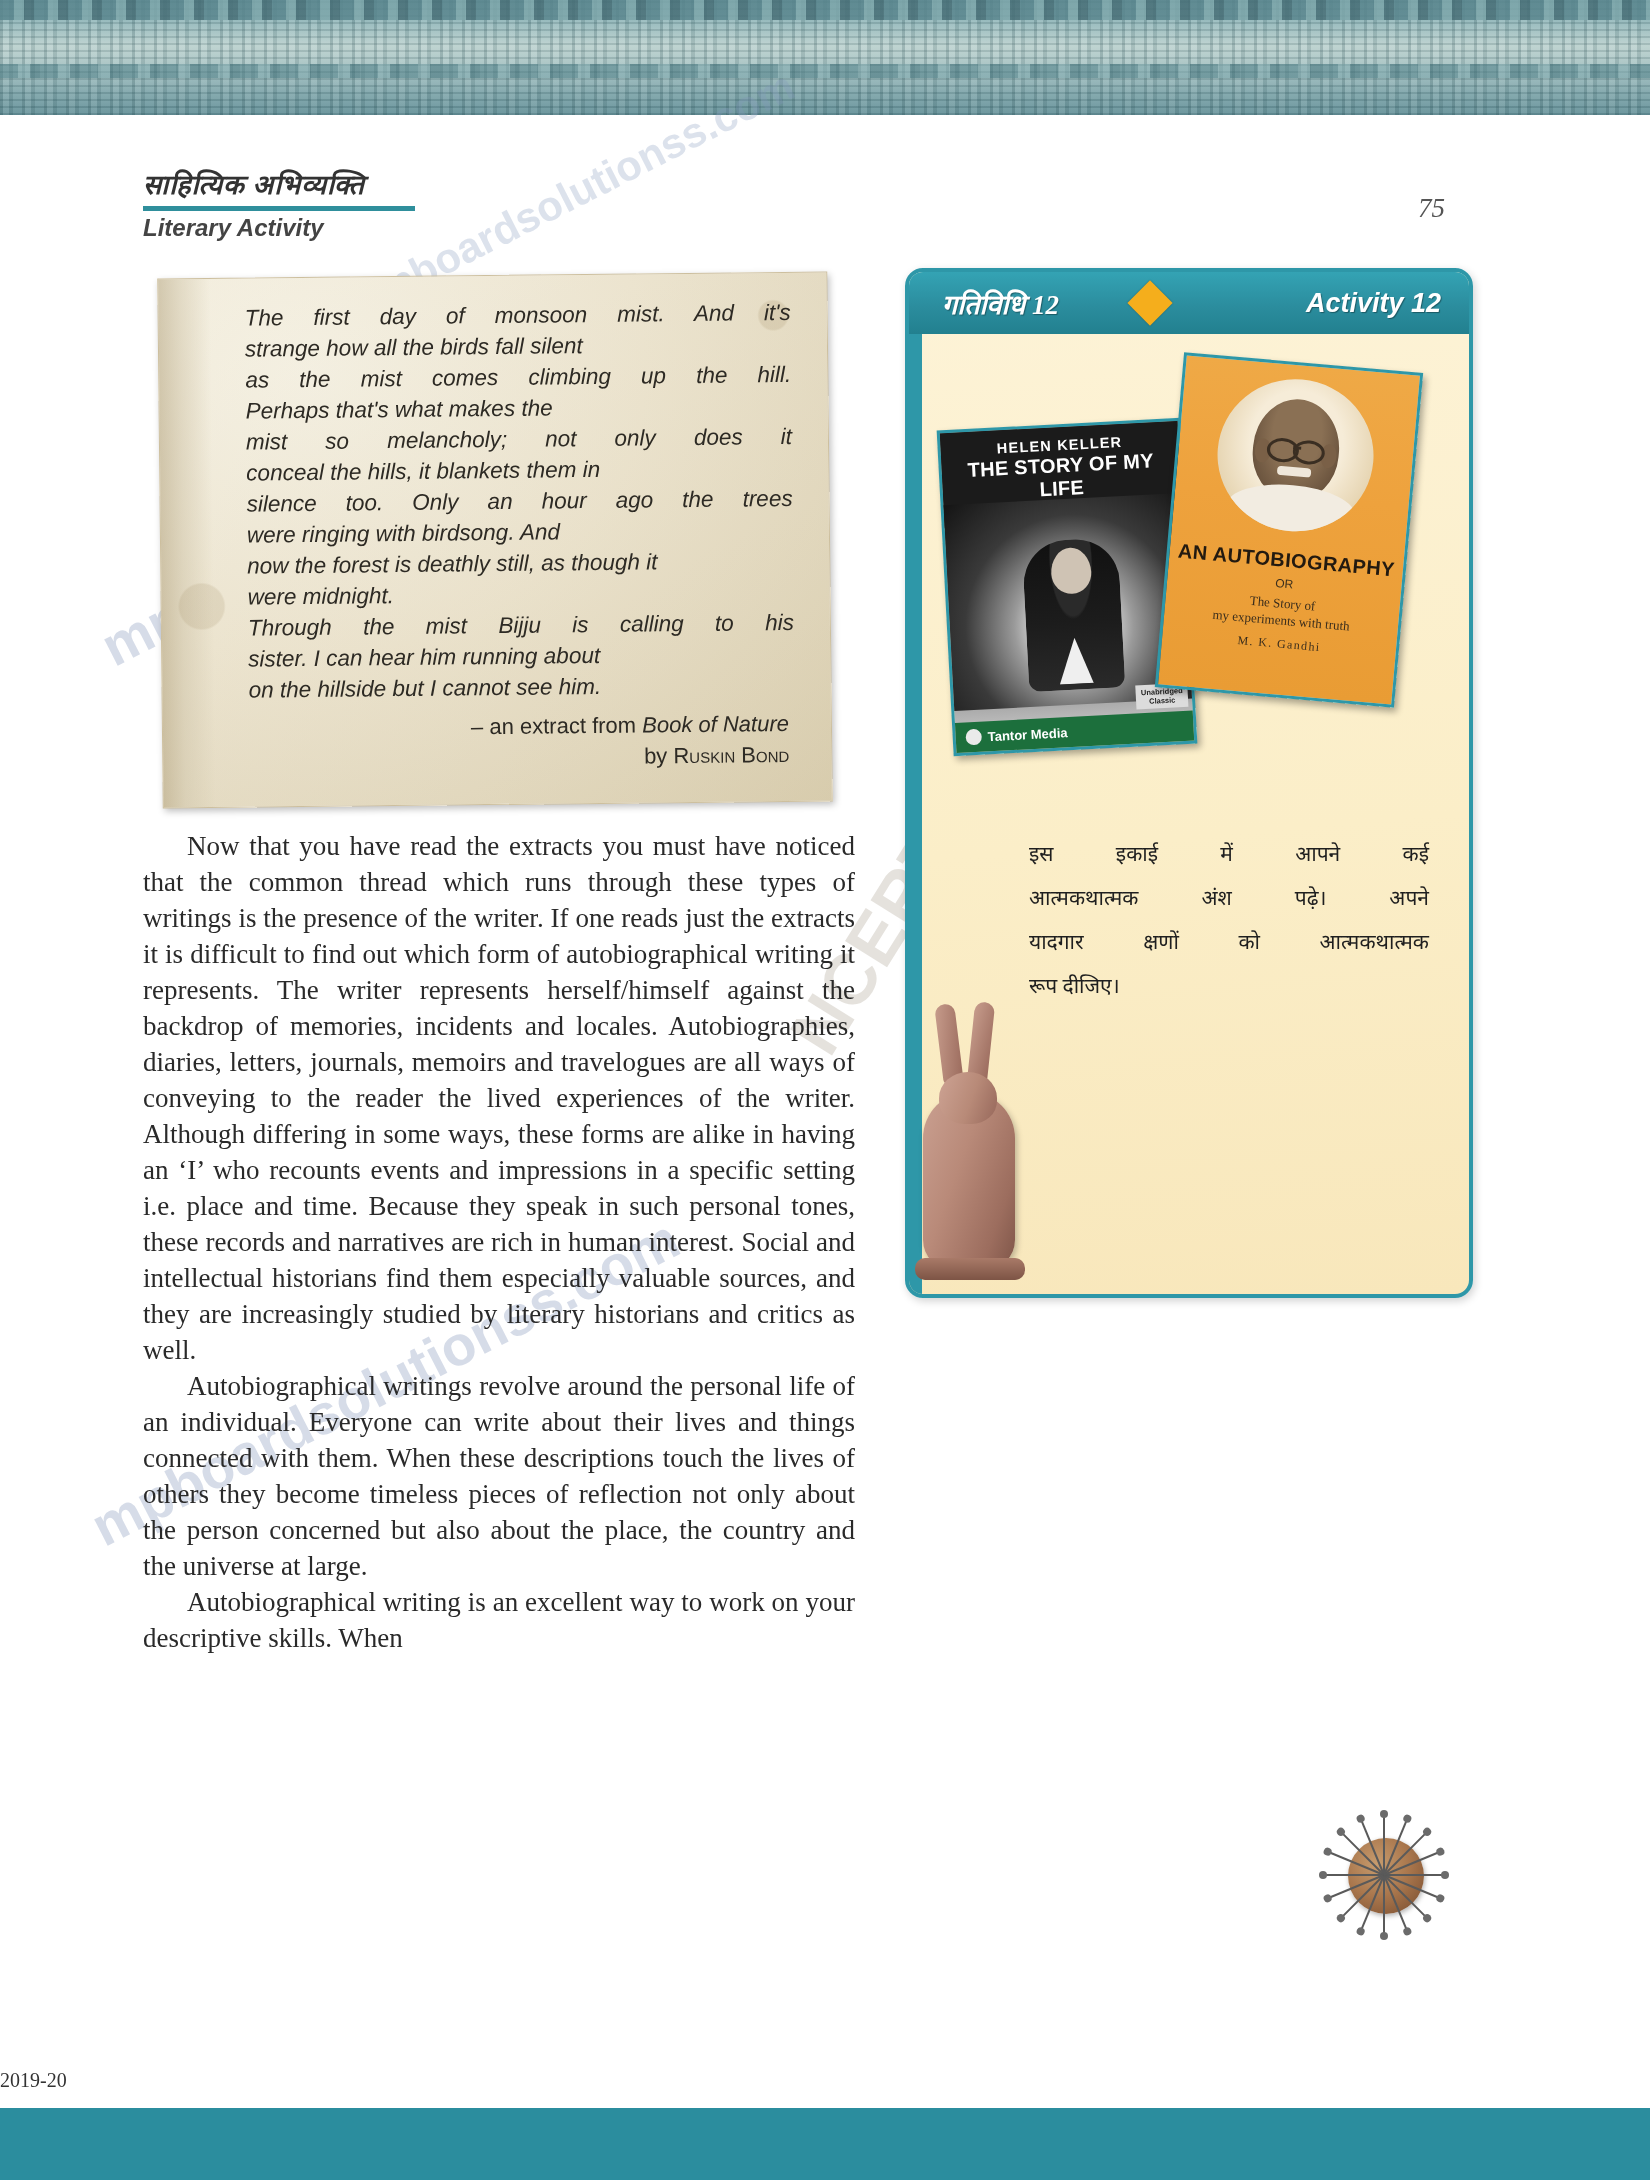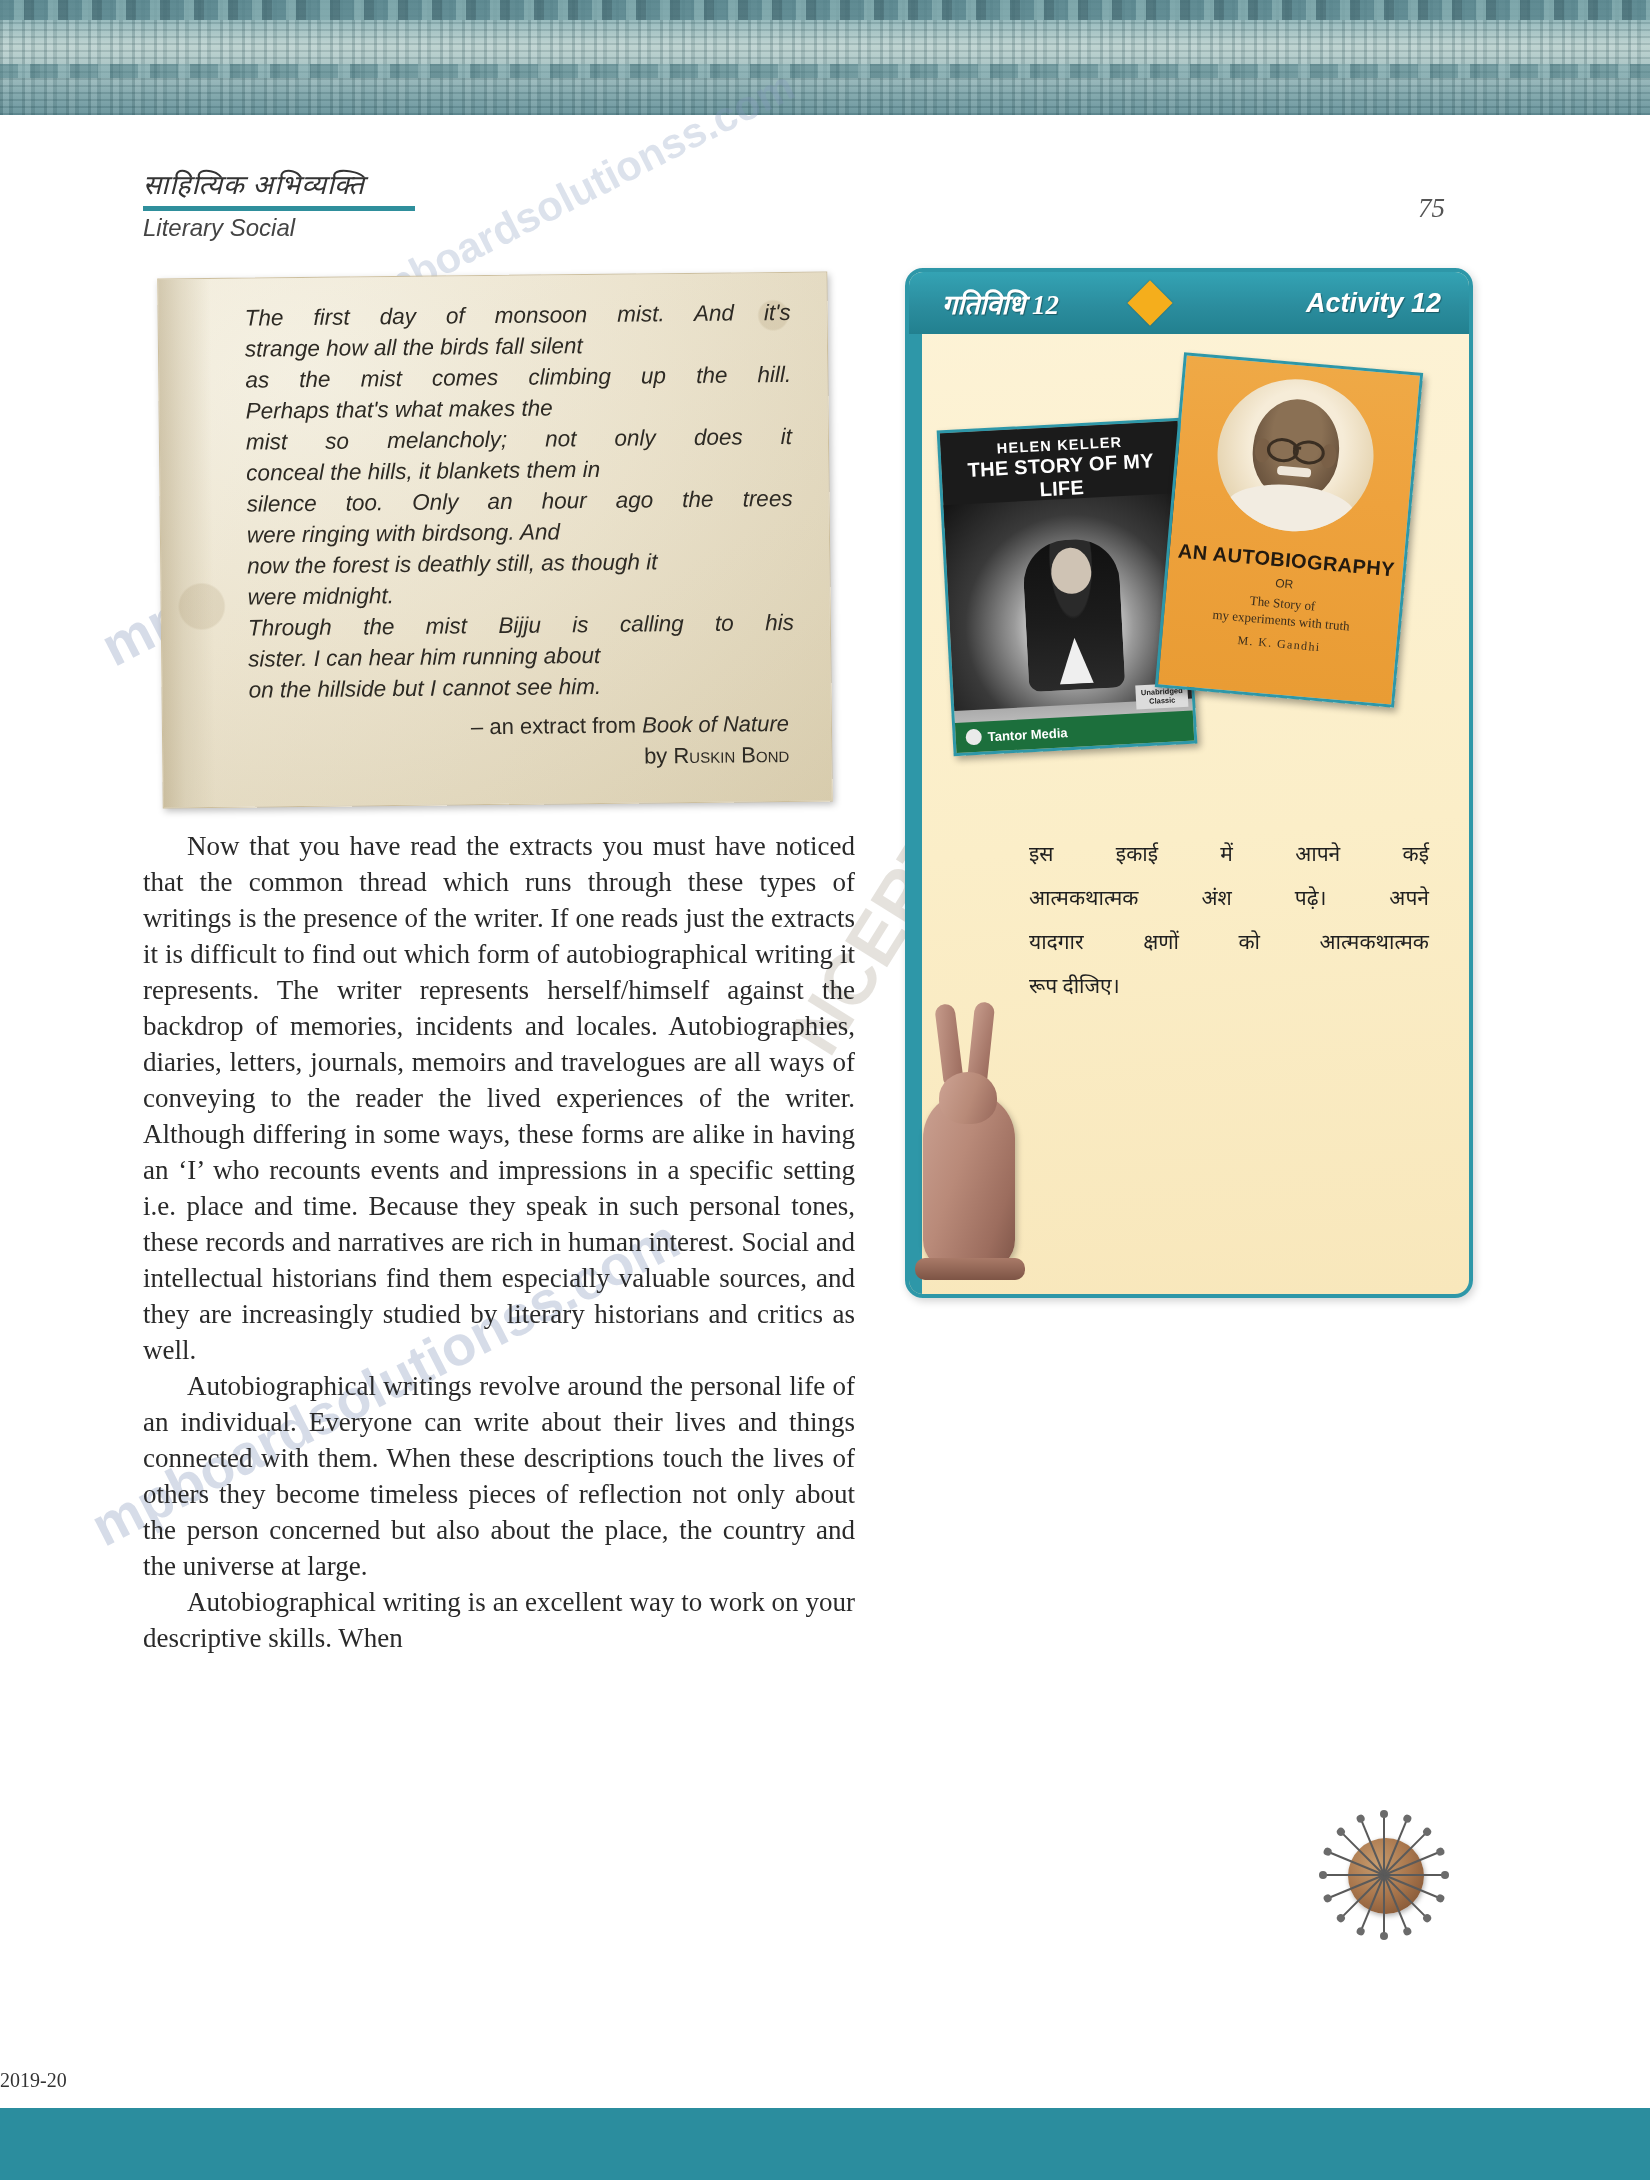--- a/index.html
+++ b/index.html
@@ -35,21 +35,21 @@
     opacity:.85;
   }
 
   
   .bottom-band{
     position:absolute;left:0;bottom:0;width:1650px;height:72px;
     background:#2b8d9e;
   }
 
   
-  .hdr{position:absolute;left:143px;top:165px;}
+  .hdr{position:absolute;left:143px;top:165px;font-weight:bold;}
   .hdr-hi{
     font-family:"Liberation Serif", serif;
     font-style:italic;font-size:27px;color:#333;letter-spacing:1px;
   }
   .hdr-rule{width:272px;height:5px;background:#2f8f9c;margin:4px 0 3px 0;}
   .hdr-en{
     font-family:"Liberation Sans", sans-serif;
     font-style:italic;font-size:24px;color:#444;
   }
   .page-num{
@@ -299,21 +299,21 @@
 <body>
 
 <div class="top-band">
   <div class="band-dark-strip"></div>
 </div>
 <div class="bottom-band"></div>
 
 <div class="hdr">
   <div class="hdr-hi">साहित्यिक अभिव्यक्ति</div>
   <div class="hdr-rule"></div>
-  <div class="hdr-en">Literary Social</div>
+  <div class="hdr-en">Literary Activity</div>
 </div>
 <div class="page-num">75</div>
 
 <div class="wm wm1">mpboardsolutionss.com</div>
 <div class="wm wm2">mpboardsolutionss.com</div>
 <div class="wm wm3">mpboardsolutionss.com</div>
 <div class="wm wm4">NCERT</div>
 <div class="wm wm5">NCERT</div>
 
 <div class="extract">

